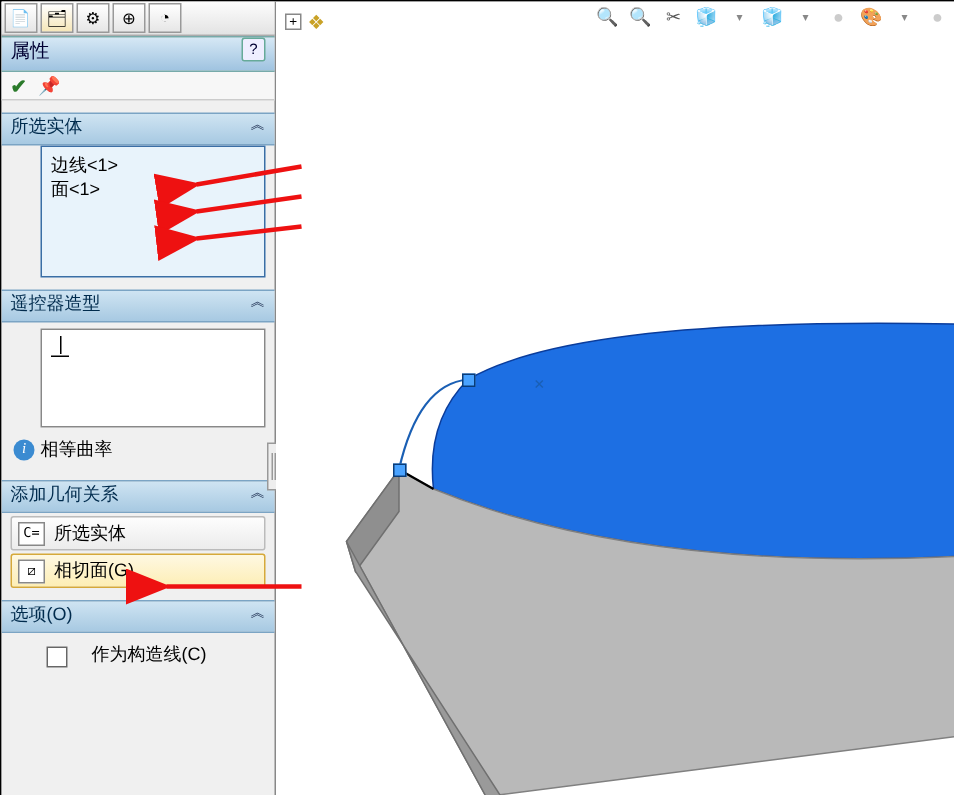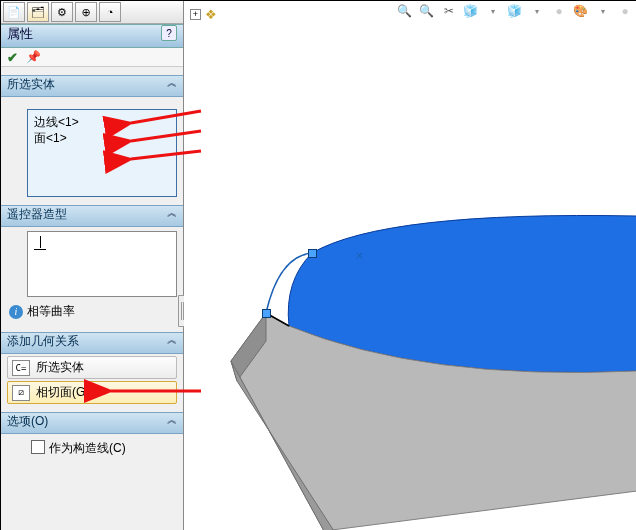--- a/index.html
+++ b/index.html
@@ -9,31 +9,31 @@
 .tabstrip .tab{width:20px;height:18px;border:1px solid #999;background:linear-gradient(#fff,#e6e6e6);display:flex;align-items:center;justify-content:center;font-size:11px}
 .tabstrip .tab.sel{background:linear-gradient(#fff,#f5e6b8)}
 .title-bar{height:22px;background:linear-gradient(#d6e8f5,#9fc3e0);border:1px solid #7aa;border-left:none;border-right:none;display:flex;align-items:flex-start;padding-left:6px;font-size:13px;color:#003}
 .title-bar .qm{margin-left:auto;margin-right:6px;width:14px;height:14px;border:1px solid #6a9;border-radius:2px;display:flex;align-items:center;justify-content:center;font-size:10px;background:#eef}
 .okrow{height:18px;display:flex;align-items:center;padding-left:6px;gap:8px;border-bottom:1px solid #ccc;background:#f7f7f7}
 .chk{color:#2a7a2a;font-weight:bold;font-size:13px}
 .pin{color:#777;font-size:12px}
 .section{margin-top:8px}
 .sec-head{height:20px;background:linear-gradient(#cfe4f2,#a7c9e2);border:1px solid #7ba4c4;border-left:none;border-right:none;display:flex;padding:0 6px;font-size:12px;color:#002b4d}
 .sec-head .chev{margin-left:auto;color:#235;font-size:10px}
-.sel-box{margin:12px 6px 2px 26px;height:78px;background:#e8f3fb;border:1px solid #3a6ea5;padding:4px 6px;font-size:12px;line-height:16px}
+.sel-box{margin:0 6px 2px 26px;height:78px;background:#e8f3fb;border:1px solid #3a6ea5;padding:4px 6px;font-size:12px;line-height:16px}
 .rel-box{margin:4px 6px 2px 26px;height:56px;background:#fff;border:1px solid #888;padding:4px 6px}
 .perp{display:inline-block;width:14px;height:14px;position:relative}
 .perp::before{content:"";position:absolute;left:6px;top:0;width:1px;height:12px;background:#000}
 .perp::after{content:"";position:absolute;left:0;bottom:0;width:12px;height:1px;background:#000}
 .info-row{display:flex;align-items:center;gap:4px;padding:4px 8px;font-size:12px}
 .info-row .i{width:14px;height:14px;border-radius:50%;background:#3b8bd1;color:#fff;display:flex;align-items:center;justify-content:center;font-size:10px;font-family:Georgia,serif;font-style:italic}
 .rel-btn{display:flex;align-items:center;gap:6px;margin:2px 6px;padding:2px 4px;background:linear-gradient(#fdfdfd,#ececec);border:1px solid #bbb;border-radius:2px;font-size:12px}
 .rel-btn .ricon{width:16px;height:14px;border:1px solid #888;background:#fff;display:flex;align-items:center;justify-content:center;font-size:9px;font-family:monospace}
 .rel-btn.sel{background:linear-gradient(#fef8e2,#fdeeb5);border-color:#d6a93a}
-.opt-row{display:flex;align-items:flex-start;gap:4px;padding:6px 8px 6px 30px;font-size:12px}
+.opt-row{display:flex;align-items:flex-end;gap:16px;padding:6px 8px 6px 30px;font-size:12px}
 .opt-row .cb{width:12px;height:12px;border:1px solid #666;background:#fff}
 .grab{position:absolute;right:-4px;top:294px;width:7px;height:30px;background:#eee;border:1px solid #999;border-radius:0 3px 3px 0}
 .grab::before{content:"";position:absolute;left:2px;top:6px;width:1px;height:18px;background:#999;box-shadow:2px 0 #999}
 .vp{position:absolute;left:183px;top:0;right:0;bottom:0;background:#fff}
 .vp-toolbar{position:absolute;right:4px;top:2px;display:flex;gap:6px;align-items:center}
 .vp-toolbar .tb{width:16px;height:16px;display:flex;align-items:center;justify-content:center;font-size:12px;color:#555}
 .tree{position:absolute;left:6px;top:6px;font-size:12px;display:flex;align-items:center;gap:4px}
 .tree .plus{width:9px;height:9px;border:1px solid #888;display:flex;align-items:center;justify-content:center;font-size:9px;line-height:9px}
 .tree .doll{color:#c9a227;font-size:13px}
 svg.model{position:absolute;left:0;top:0}

